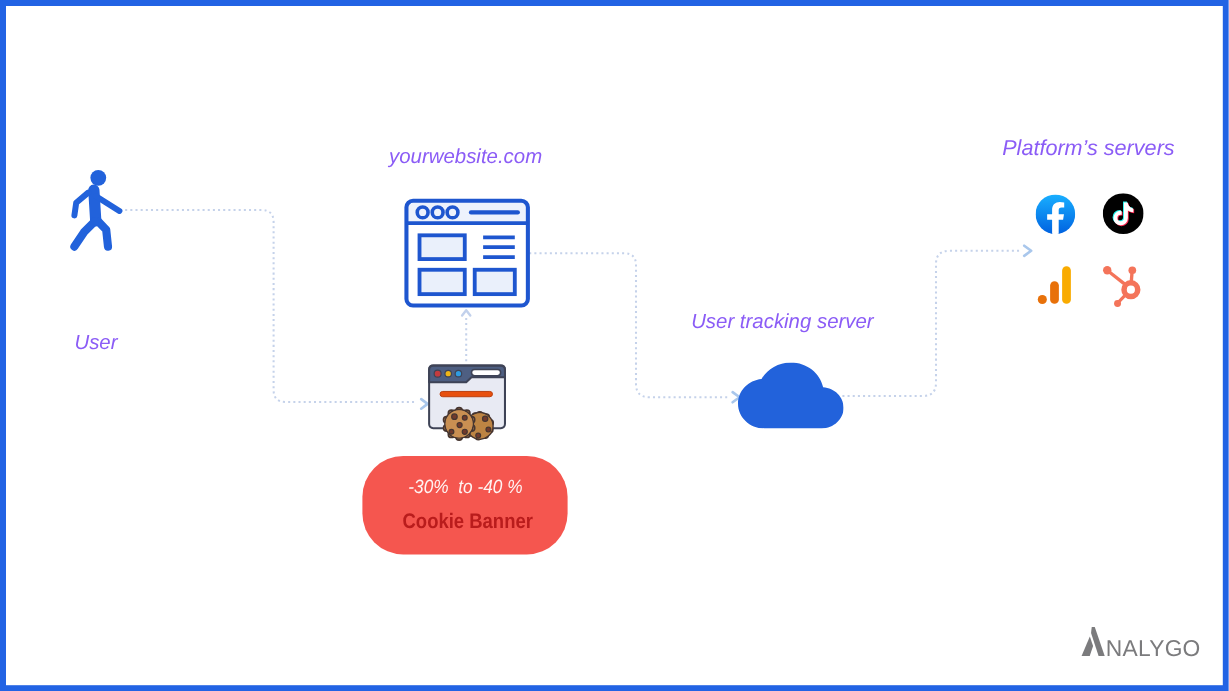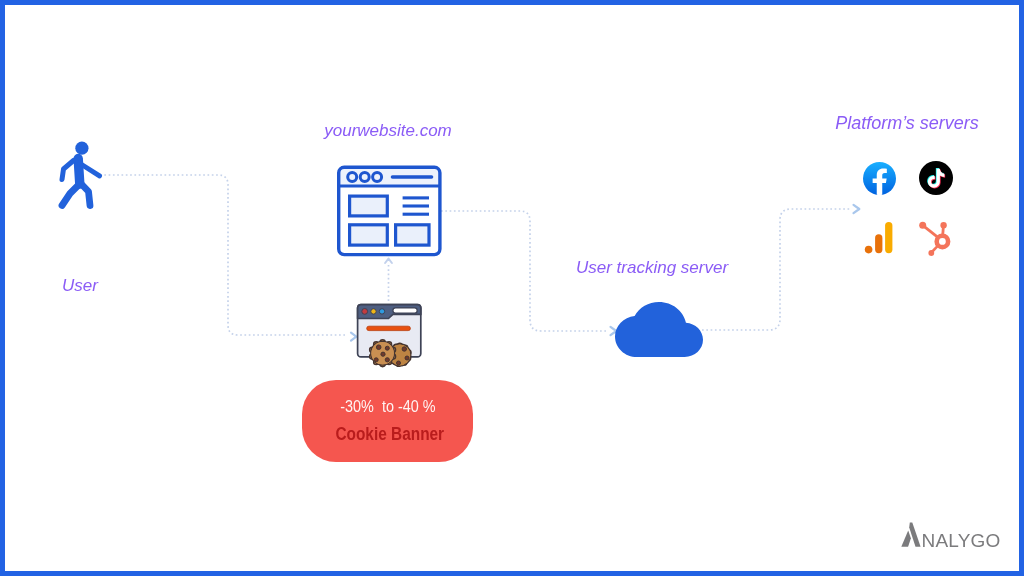--- a/index.html
+++ b/index.html
@@ -110,21 +110,21 @@
       <circle cx="23.7" cy="45.2" r="2.3"></circle>
       <circle cx="32.3" cy="46.2" r="2"></circle>
       <circle cx="28" cy="52.2" r="2.1"></circle>
       <circle cx="21.2" cy="57.8" r="2"></circle>
       <circle cx="32.3" cy="57.8" r="2.1"></circle>
     </g>
   </g>
 </svg>
 
 <div class="abs" style="left:302px;top:380px;width:171px;height:82px;background:#F5564F;border-radius:34px;"></div>
-<div class="abs" style="left:288px;top:398px;width:200px;text-align:center;font-size:16px;color:rgba(255,255,255,0.93);white-space:nowrap;"><span style="display:inline-block;transform:scaleX(0.9);">-30%&nbsp; to -40 %</span></div>
+<div class="abs" style="left:288px;top:398px;width:200px;text-align:center;font-size:16px;color:rgba(255,255,255,0.93);white-space:nowrap;font-style:italic;"><span style="display:inline-block;transform:scaleX(0.9);">-30%&nbsp; to -40 %</span></div>
 <div class="abs" style="left:290px;top:424px;width:200px;text-align:center;font-size:17.5px;font-weight:bold;color:#b91c1c;white-space:nowrap;"><span style="display:inline-block;transform:scaleX(0.88);">Cookie Banner</span></div>
 
 <div class="lbl" style="left:652px;top:258px;font-size:17px;transform:translateX(-50%);">User tracking server</div>
 <svg class="abs" style="left:615px;top:302px;" width="88" height="55" viewBox="0 4 24 16" preserveAspectRatio="none">
   <path fill="#2262DB" d="M19.35 10.04C18.67 6.59 15.64 4 12 4 9.11 4 6.6 5.64 5.35 8.04 2.34 8.36 0 10.91 0 14c0 3.31 2.69 6 6 6h13c2.76 0 5-2.24 5-5 0-2.64-2.05-4.78-4.65-4.96z"></path>
 </svg>
 
 <div class="lbl" style="left:907px;top:113px;font-size:18px;transform:translateX(-50%);">Platform’s servers</div>
 
 <svg class="abs" style="left:863px;top:162px;" width="33" height="33" viewBox="0 0 36 36">

